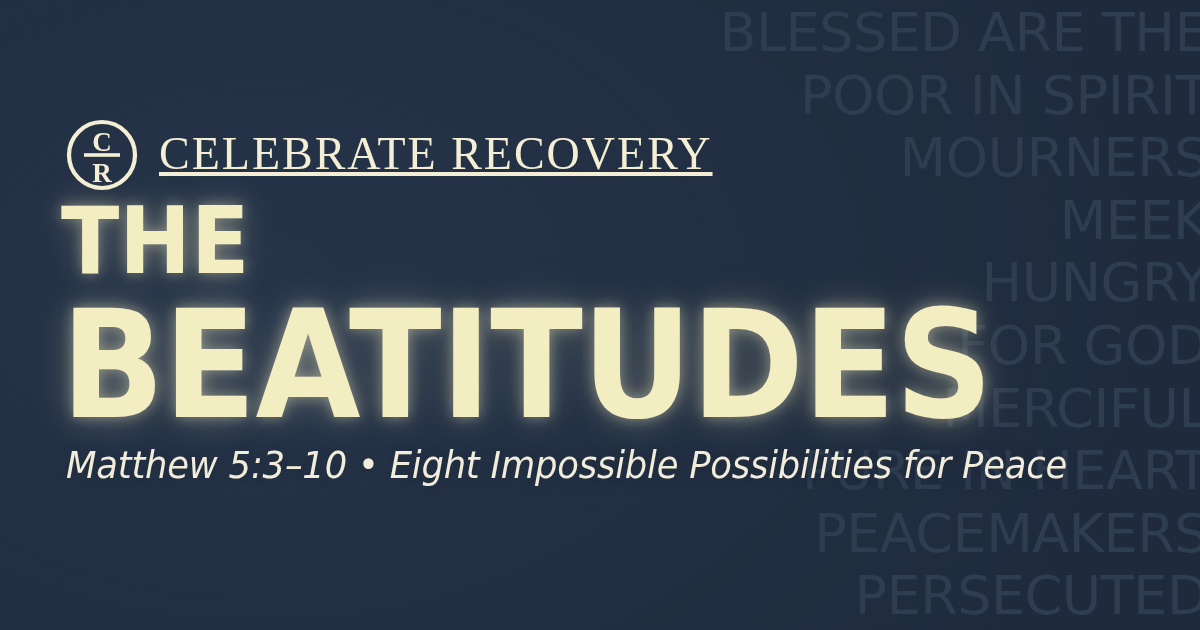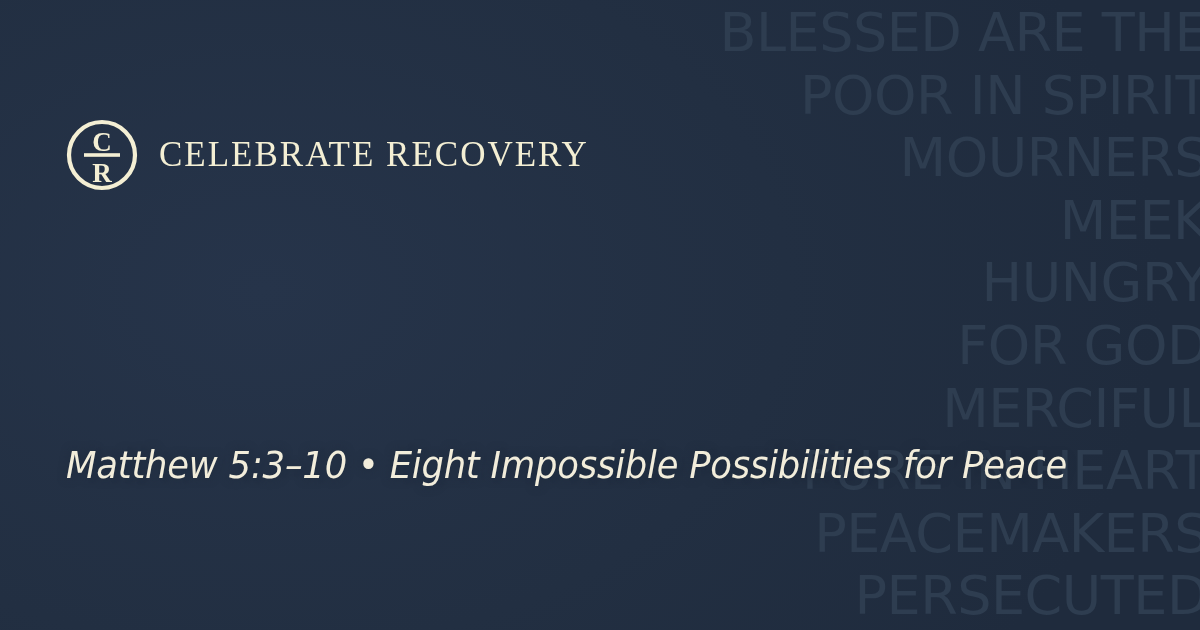--- a/index.html
+++ b/index.html
@@ -64,26 +64,27 @@
     align-items: center;
     gap: 20px;
   }
   #logo-mark {
     width: 74px;
     height: 74px;
     display: block;
   }
   #wordmark {
     font-family: "Liberation Serif", serif;
-    font-size: 35px;
+    font-size: 46px;
     line-height: 1;
     letter-spacing: 2.0px;
     color: #f4efd4;
     white-space: nowrap;
     padding-bottom: 2px;
+    text-decoration: underline;
   }
 
   
   #headline {
     position: absolute;
     top: 196px;
     left: -4px;
   }
   .head-line {
     display: block;
@@ -153,17 +154,21 @@
     <div id="logo-lockup">
       <svg id="logo-mark" viewBox="0 0 74 74">
         <circle cx="37" cy="37" r="33" fill="none" stroke="#f4efd4" stroke-width="4.2"></circle>
         <text x="37" y="33" text-anchor="middle" font-family="Liberation Serif, serif" font-weight="700" font-size="27" fill="#f4efd4">C</text>
         <rect x="19" y="35.2" width="36" height="3.6" fill="#f4efd4"></rect>
         <text x="37" y="64" text-anchor="middle" font-family="Liberation Serif, serif" font-weight="700" font-size="27" fill="#f4efd4">R</text>
       </svg>
       <div id="wordmark">CELEBRATE RECOVERY</div>
     </div>
 
+    <div id="headline">
+      <span class="head-line" id="head-the">THE</span>
+      <span class="head-line" id="head-beatitudes">BEATITUDES</span>
+    </div>
 
     <div id="subtitle">Matthew 5:3–10 • Eight Impossible Possibilities for Peace</div>
 
   </div>
 </div>
 
 </body></html>

